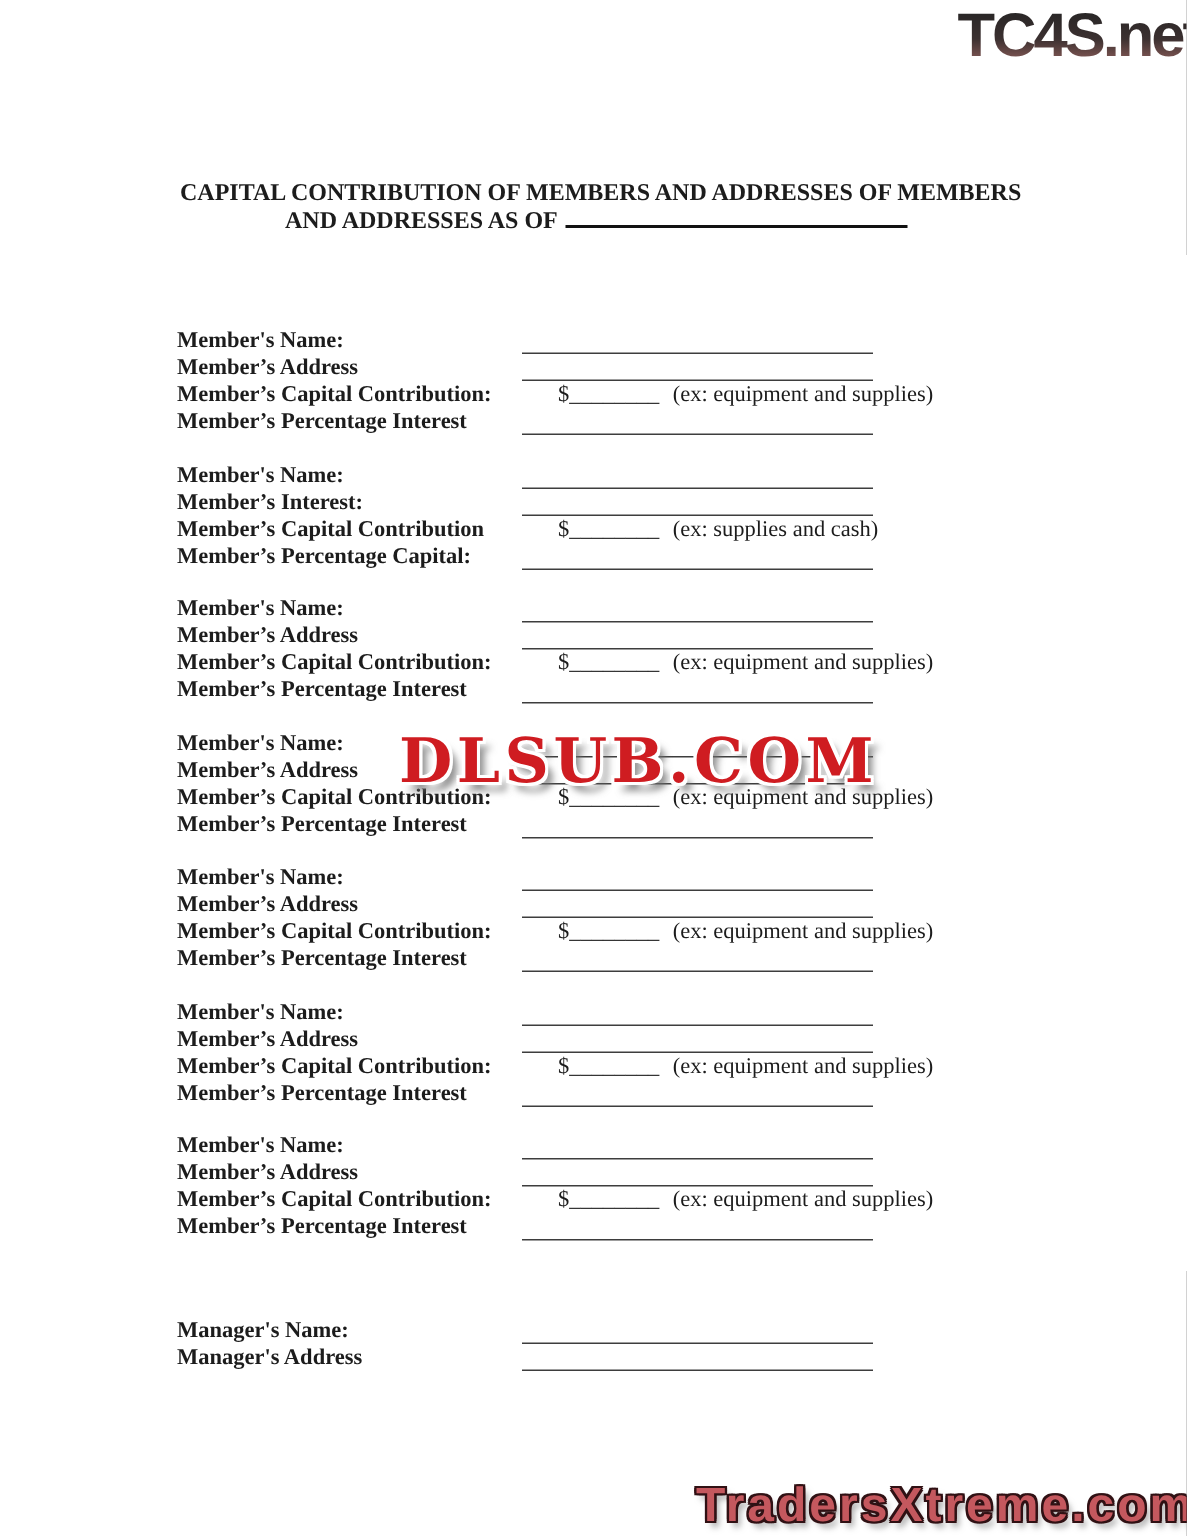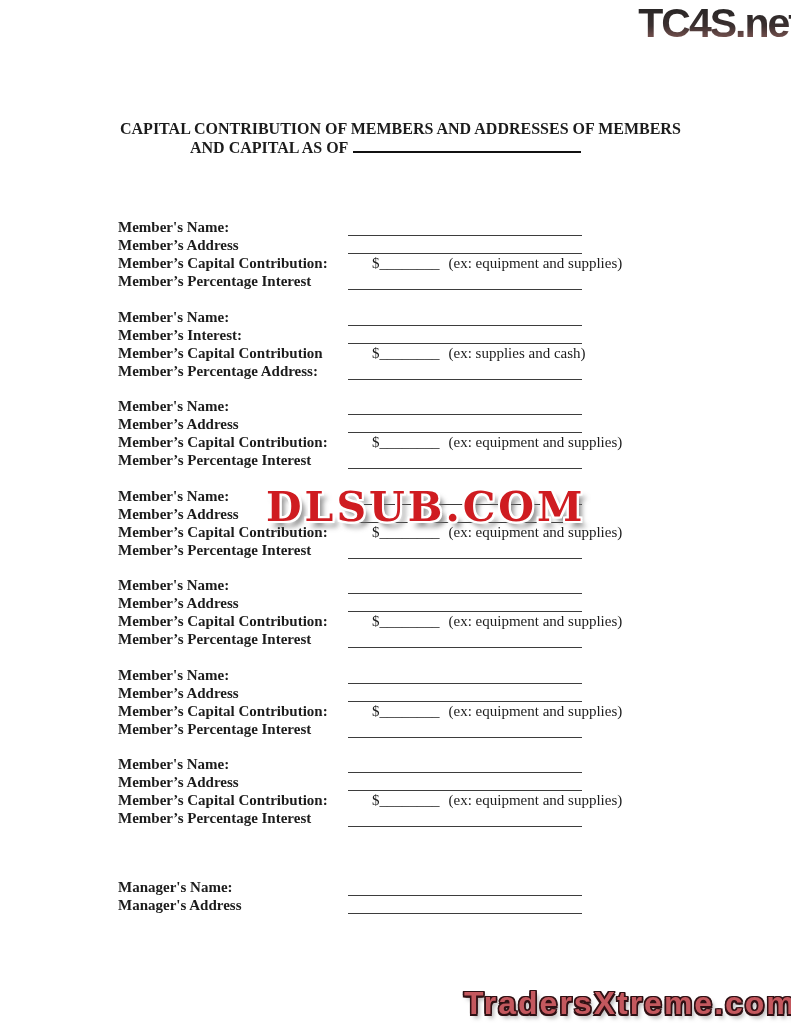--- a/index.html
+++ b/index.html
@@ -119,21 +119,21 @@
 </style>
 </head>
 <body>
 
 <div class="page">
 
   <div class="tc4s-logo">TC4S.net</div>
 
   <div class="doc-title">
     <div class="line1">CAPITAL CONTRIBUTION OF MEMBERS AND ADDRESSES OF MEMBERS</div>
-    <div class="line2"><span>AND CAPITAL AS OF</span><span class="title-underline"></span></div>
+    <div class="line2"><span>AND ADDRESSES AS OF</span><span class="title-underline"></span></div>
   </div>
 
   <div class="form-area">
       <div class="block">
         <div class="row">
           <div class="label">Member's Name:</div>
           <div class="value line"></div>
         </div>
         <div class="row">
           <div class="label">Member’s Address</div>
@@ -161,21 +161,21 @@
           <div class="value line"></div>
         </div>
         <div class="row">
           <div class="label">Member’s Capital Contribution</div>
           <div class="value money">
             <span>$________</span>
             <span>(ex: supplies and cash)</span>
           </div>
         </div>
         <div class="row">
-          <div class="label">Member’s Percentage Address:</div>
+          <div class="label">Member’s Percentage Capital:</div>
           <div class="value line"></div>
         </div>
       </div>
       <div class="block">
         <div class="row">
           <div class="label">Member's Name:</div>
           <div class="value line"></div>
         </div>
         <div class="row">
           <div class="label">Member’s Address</div>

